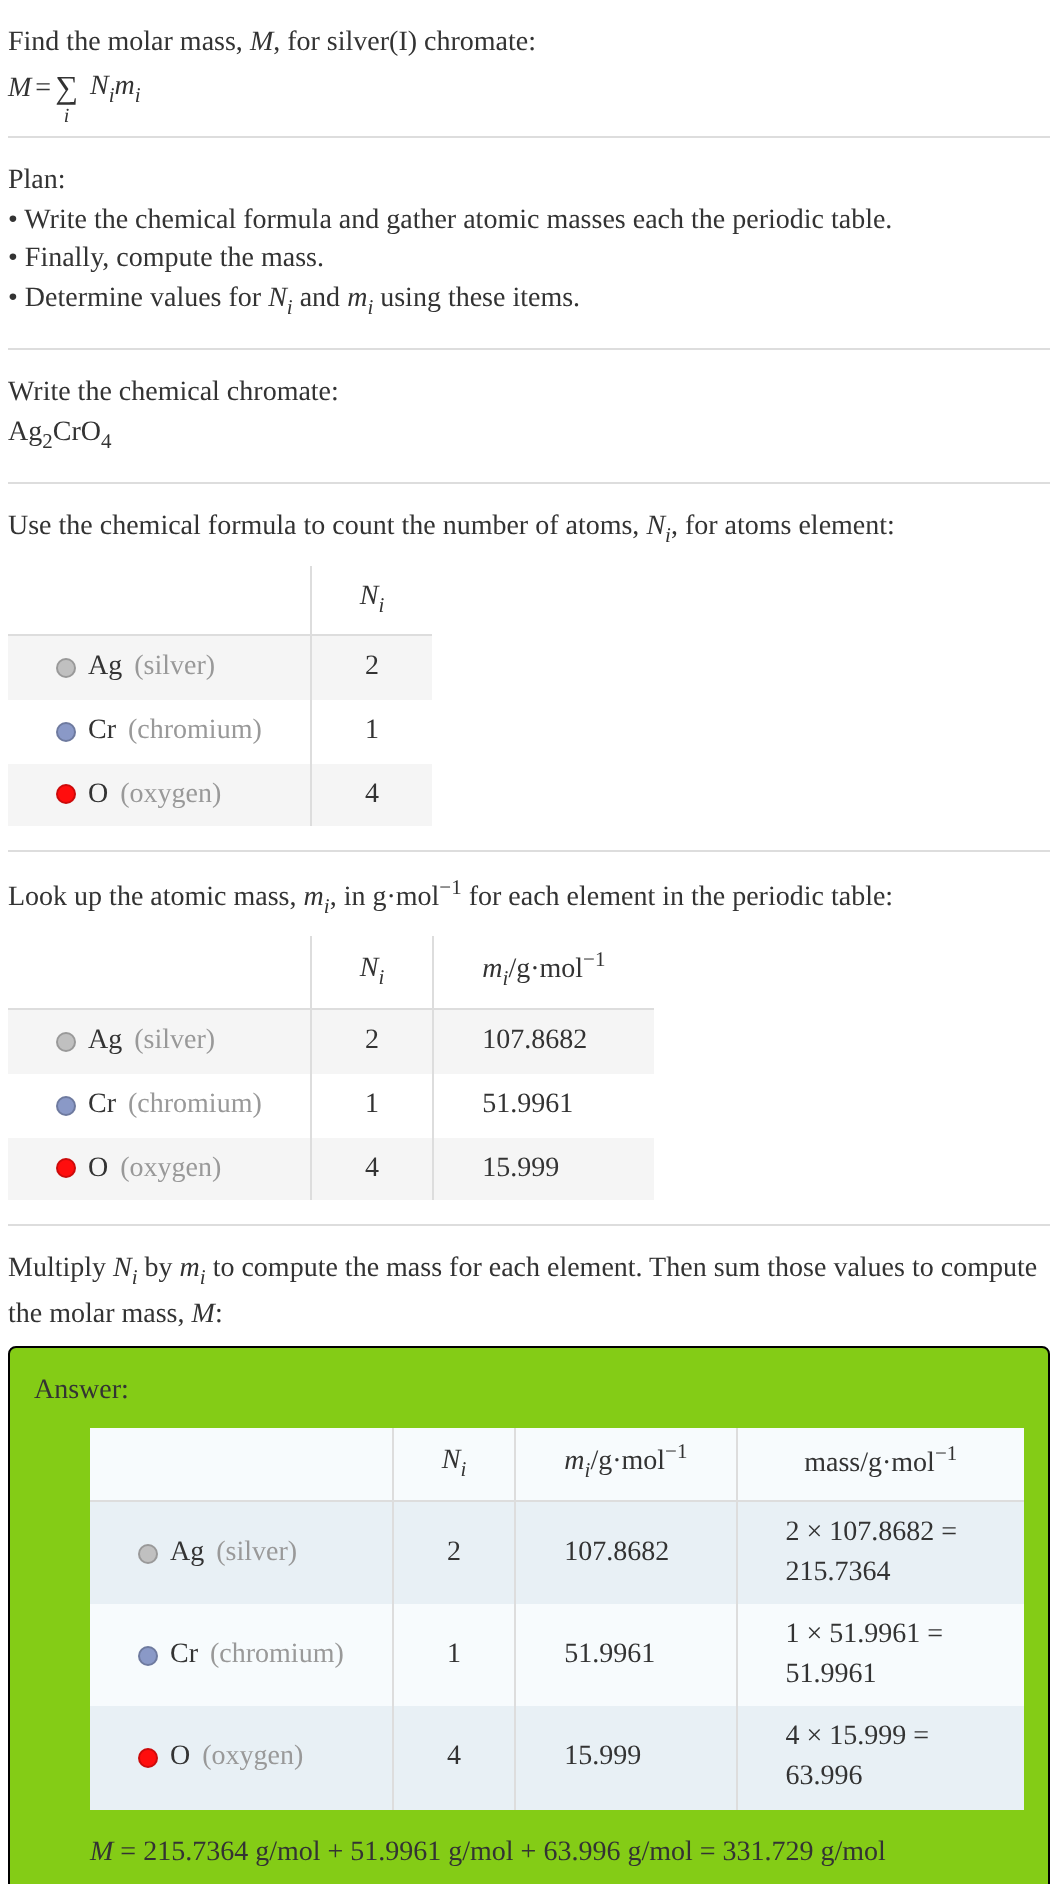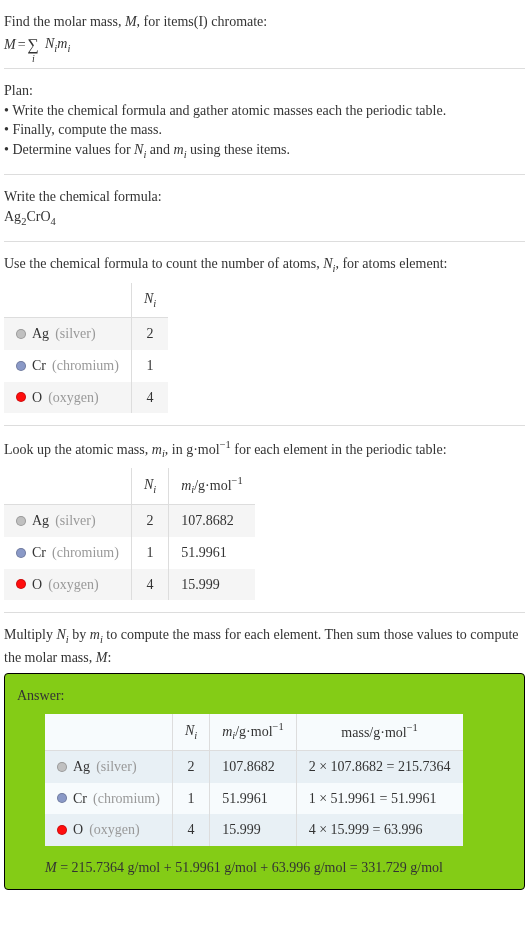--- a/index.html
+++ b/index.html
@@ -35,21 +35,21 @@
       vertical-align: super;
     }
     .gray {
       color: #999;
     }
     table {
       border-collapse: collapse;
       margin-top: 6px;
     }
     th, td {
-      padding: 6px 12px;
+      padding: 6px 24px;
       text-align: left;
       border: none;
     }
     thead tr {
       background: #fff;
     }
     tbody tr:nth-child(odd) {
       background: #f5f5f5;
     }
     tbody tr:nth-child(even) {
@@ -133,21 +133,21 @@
       align-items: center;
       gap: 2px;
       margin-top: 2px;
     }
   </style>
 </head>
 <body>
 
 <div class="section">
   <div>
-    <span>Find the molar mass, </span><span class="math">M</span><span>, for items(I) chromate:</span>
+    <span>Find the molar mass, </span><span class="math">M</span><span>, for silver(I) chromate:</span>
   </div>
   <div class="eq-line">
     <span class="math">M</span>
     <span> = </span>
     <span class="sum-symbol">
       <span>∑</span>
       <span class="sum-under">i</span>
     </span>
     <span style="margin-left:4px">
       <span class="math">N</span><sub class="math">i</sub><span class="math">m</span><sub class="math">i</sub>
@@ -162,21 +162,21 @@
   <div>• Write the chemical formula and gather atomic masses each the periodic table.</div>
   <div>• Finally, compute the mass.</div>
   <div>
     <span>• Determine values for </span><span class="math">N</span><sub class="math">i</sub><span> and </span><span class="math">m</span><sub class="math">i</sub><span> using these items.</span>
   </div>
 </div>
 
 <div class="divider"></div>
 
 <div class="section">
-  <div>Write the chemical formula:</div>
+  <div>Write the chemical chromate:</div>
   <div class="formula">
     <span>Ag</span><sub>2</sub><span>CrO</span><sub>4</sub>
   </div>
 </div>
 
 <div class="divider"></div>
 
 <div class="section">
   <div>
     <span>Use the chemical formula to count the number of atoms, </span><span class="math">N</span><sub class="math">i</sub><span>, for atoms element:</span>

